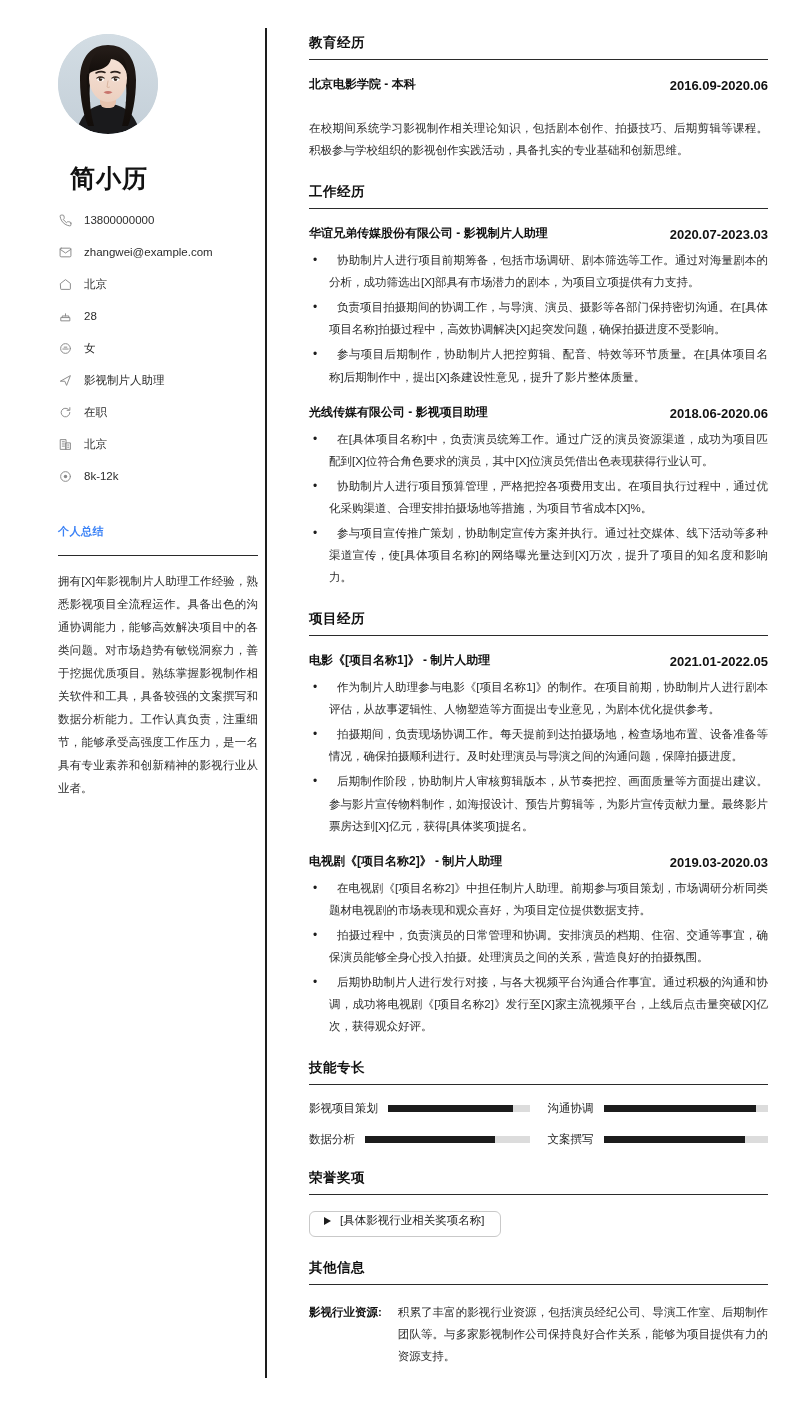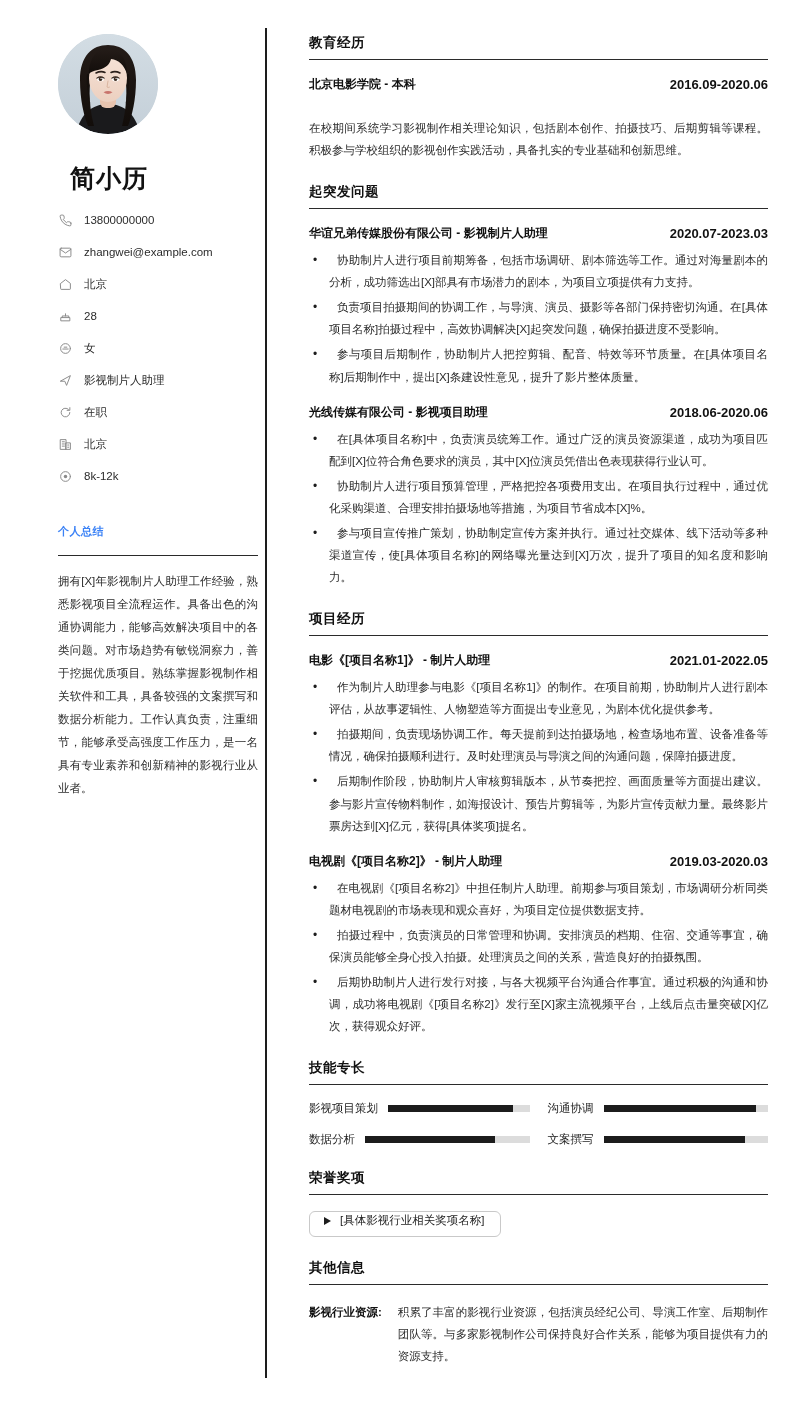--- a/index.html
+++ b/index.html
@@ -114,21 +114,21 @@
     font-size: 13.5px;
     font-weight: bold;
     color: #111;
     padding-bottom: 7px;
     border-bottom: 1.3px solid #2b2b2b;
     letter-spacing: .5px;
   }
   .entry { margin-top: 16px; }
   .entry-row {
     display: flex;
-    align-items: center;
+    align-items: flex-end;
     justify-content: space-between;
   }
   .entry-title {
     font-size: 12px;
     font-weight: bold;
     color: #111;
   }
   .entry-date {
     font-size: 13px;
     font-weight: bold;
@@ -406,21 +406,21 @@
       <div class="entry">
         <div class="entry-row">
           <span class="entry-title">北京电影学院 - 本科</span>
           <span class="entry-date">2016.09-2020.06</span>
         </div>
         <p class="entry-desc">在校期间系统学习影视制作相关理论知识，包括剧本创作、拍摄技巧、后期剪辑等课程。积极参与学校组织的影视创作实践活动，具备扎实的专业基础和创新思维。</p>
       </div>
     </section>
 
     <section class="section">
-      <div class="section-head">起突发问题</div>
+      <div class="section-head">工作经历</div>
 
       <div class="entry">
         <div class="entry-row">
           <span class="entry-title">华谊兄弟传媒股份有限公司 - 影视制片人助理</span>
           <span class="entry-date">2020.07-2023.03</span>
         </div>
         <ul class="bullets">
           <li class="bullet">协助制片人进行项目前期筹备，包括市场调研、剧本筛选等工作。通过对海量剧本的分析，成功筛选出[X]部具有市场潜力的剧本，为项目立项提供有力支持。</li>
           <li class="bullet">负责项目拍摄期间的协调工作，与导演、演员、摄影等各部门保持密切沟通。在[具体项目名称]拍摄过程中，高效协调解决[X]起突发问题，确保拍摄进度不受影响。</li>
           <li class="bullet">参与项目后期制作，协助制片人把控剪辑、配音、特效等环节质量。在[具体项目名称]后期制作中，提出[X]条建设性意见，提升了影片整体质量。</li>

